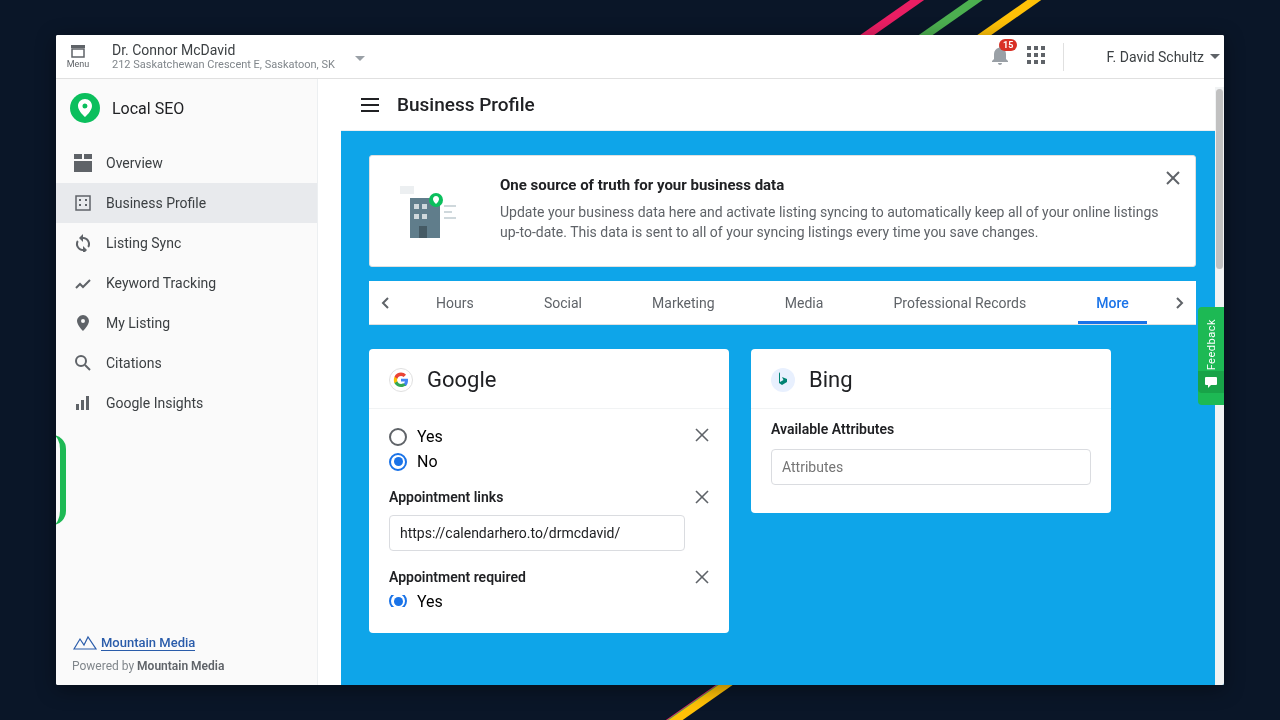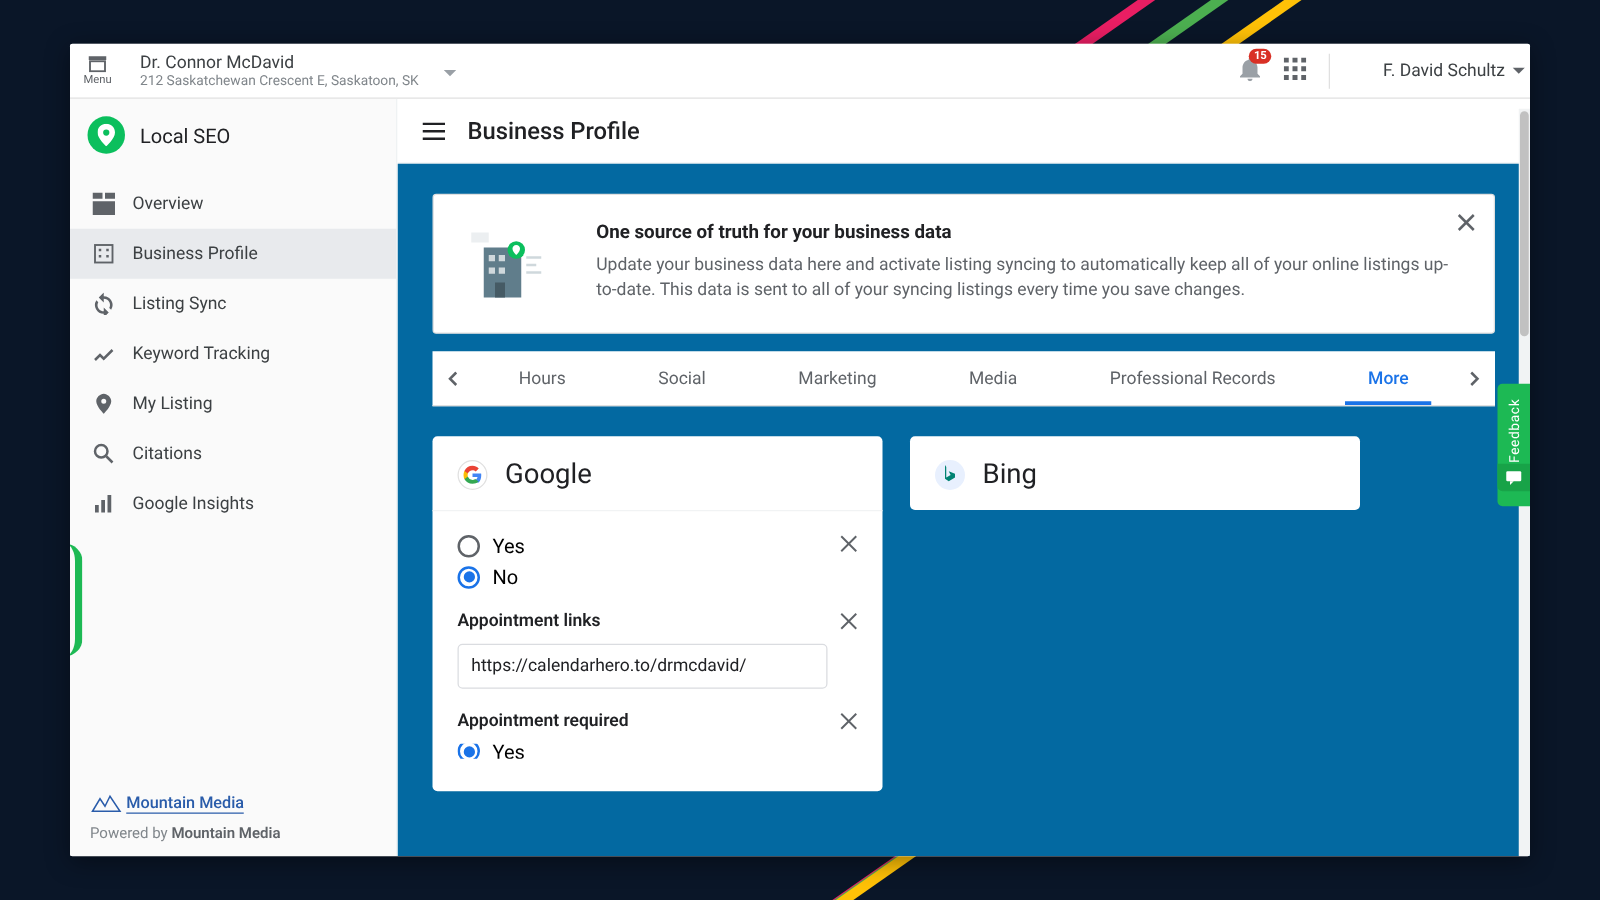--- a/index.html
+++ b/index.html
@@ -23,40 +23,40 @@
 .biz-name { font-size:14px; color:#3c4043; font-weight:400;}
 .biz-addr { font-size:11px; color:#80868b;}
 .biz-caret { margin-left:20px; color:#80868b; cursor:pointer;}
 .topbar-right { margin-left:auto; display:flex; align-items:center; gap:18px; padding-right:4px;}
 .bell { position:relative; color:#9aa0a6; cursor:pointer;}
 .bell .badge { position:absolute; top:-6px; right:-8px; background:#d93025; color:#fff; font-size:9px; font-weight:700; border-radius:8px; padding:1px 4px;}
 .apps-grid { color:#5f6368; cursor:pointer;}
 .divider { width:1px; height:28px; background:#e0e0e0;}
 .user { display:flex; align-items:center; gap:6px; cursor:pointer; color:#3c4043; font-size:14px;margin-left:24px;}
 
-.body { flex:1; display:flex; overflow:hidden;}
+.body { flex:1; display:flex; overflow:hidden;gap:23px;}
 .sidebar { width:262px; background:#fafafa; border-right:1px solid #eceff1; display:flex; flex-direction:column;}
 .brand-row { display:flex; align-items:center; gap:12px; padding:14px 14px; }
 .brand-pin { width:30px; height:30px; border-radius:50%; background:#0bbf5d; display:flex; align-items:center; justify-content:center; color:#fff;}
 .brand-name { font-size:16px; color:#202124; font-weight:400;}
 .nav { padding-top:6px;}
 .nav-item { display:flex; align-items:center; gap:14px; padding:11px 18px; font-size:14px; color:#3c4043; cursor:pointer;}
 .nav-item.active { background:#e8eaed;}
 .nav-item svg { width:18px; height:18px; color:#5f6368; flex-shrink:0;}
 .sidebar-footer { margin-top:auto; padding:16px 16px 12px; }
 .logo-small { display:flex; align-items:flex-end; gap:3px; color:#2a5caa; font-size:13px; font-weight:500;}
 .logo-small svg { width:26px; height:18px;}
 .powered { margin-top:8px; font-size:12px; color:#80868b;}
 .powered b { color:#5f6368; font-weight:600;}
 
 .main { flex:1; display:flex; flex-direction:column; overflow:hidden; background:#fff;}
 .main-header { height:52px; display:flex; align-items:center; gap:18px; padding:0 20px; border-bottom:1px solid #eceff1;}
 .hamburger { width:18px; color:#3c4043; cursor:pointer;}
 .main-title { font-size:19px; font-weight:500; color:#202124;}
-.content { flex:1; overflow-y:auto; background:#0369a1; padding:24px 28px 0;}
+.content { flex:1; overflow-y:auto; background:#0ea5e9; padding:24px 28px 0;}
 .banner { background:#fff; border:1px solid #e0e0e0; border-radius:3px; padding:20px 22px; display:flex; gap:28px; position:relative;}
 .banner-art { width:80px; height:70px; display:flex; align-items:center; justify-content:center;}
 .banner-text { flex:1;}
 .banner-title { font-size:15px; font-weight:700; color:#202124; margin-bottom:8px;}
 .banner-desc { font-size:14px; color:#5f6368; line-height:1.45;}
 .banner-close { position:absolute; top:14px; right:14px; cursor:pointer; color:#5f6368;}
 
 .tabs-bar { margin-top:14px; background:#fff; display:flex; align-items:center; height:44px; border-bottom:1px solid #e0e0e0; position:relative;}
 .tabs-arrow { width:32px; display:flex; align-items:center; justify-content:center; cursor:pointer; color:#5f6368;}
 .tabs { flex:1; display:flex; justify-content:space-around;}
@@ -348,20 +348,24 @@
 
           <div class="card" style="max-width:360px; align-self:flex-start;">
             <div class="card-head">
               <div class="blogo">
                 <svg width="12" height="16" viewBox="0 0 12 16">
                     <path d="M2 0v11l3 2 5-3V7L5 5l1.5 3L3 10V1.5L2 0z" fill="#008373"></path>
                   </svg>
               </div>
               <span class="card-title">Bing</span>
             </div>
+            <div class="card-body" style="padding-bottom:28px;">
+              <div class="field-label" style="margin-bottom:12px;">Available Attributes</div>
+              <input class="text-input" style="max-width: none;" placeholder="Attributes">
+            </div>
           </div>
         </div>
       </div>
 
       <div class="scrollbar-mock">
         <div class="scrollbar-thumb"></div>
       </div>
     </div>
   </div>
 

